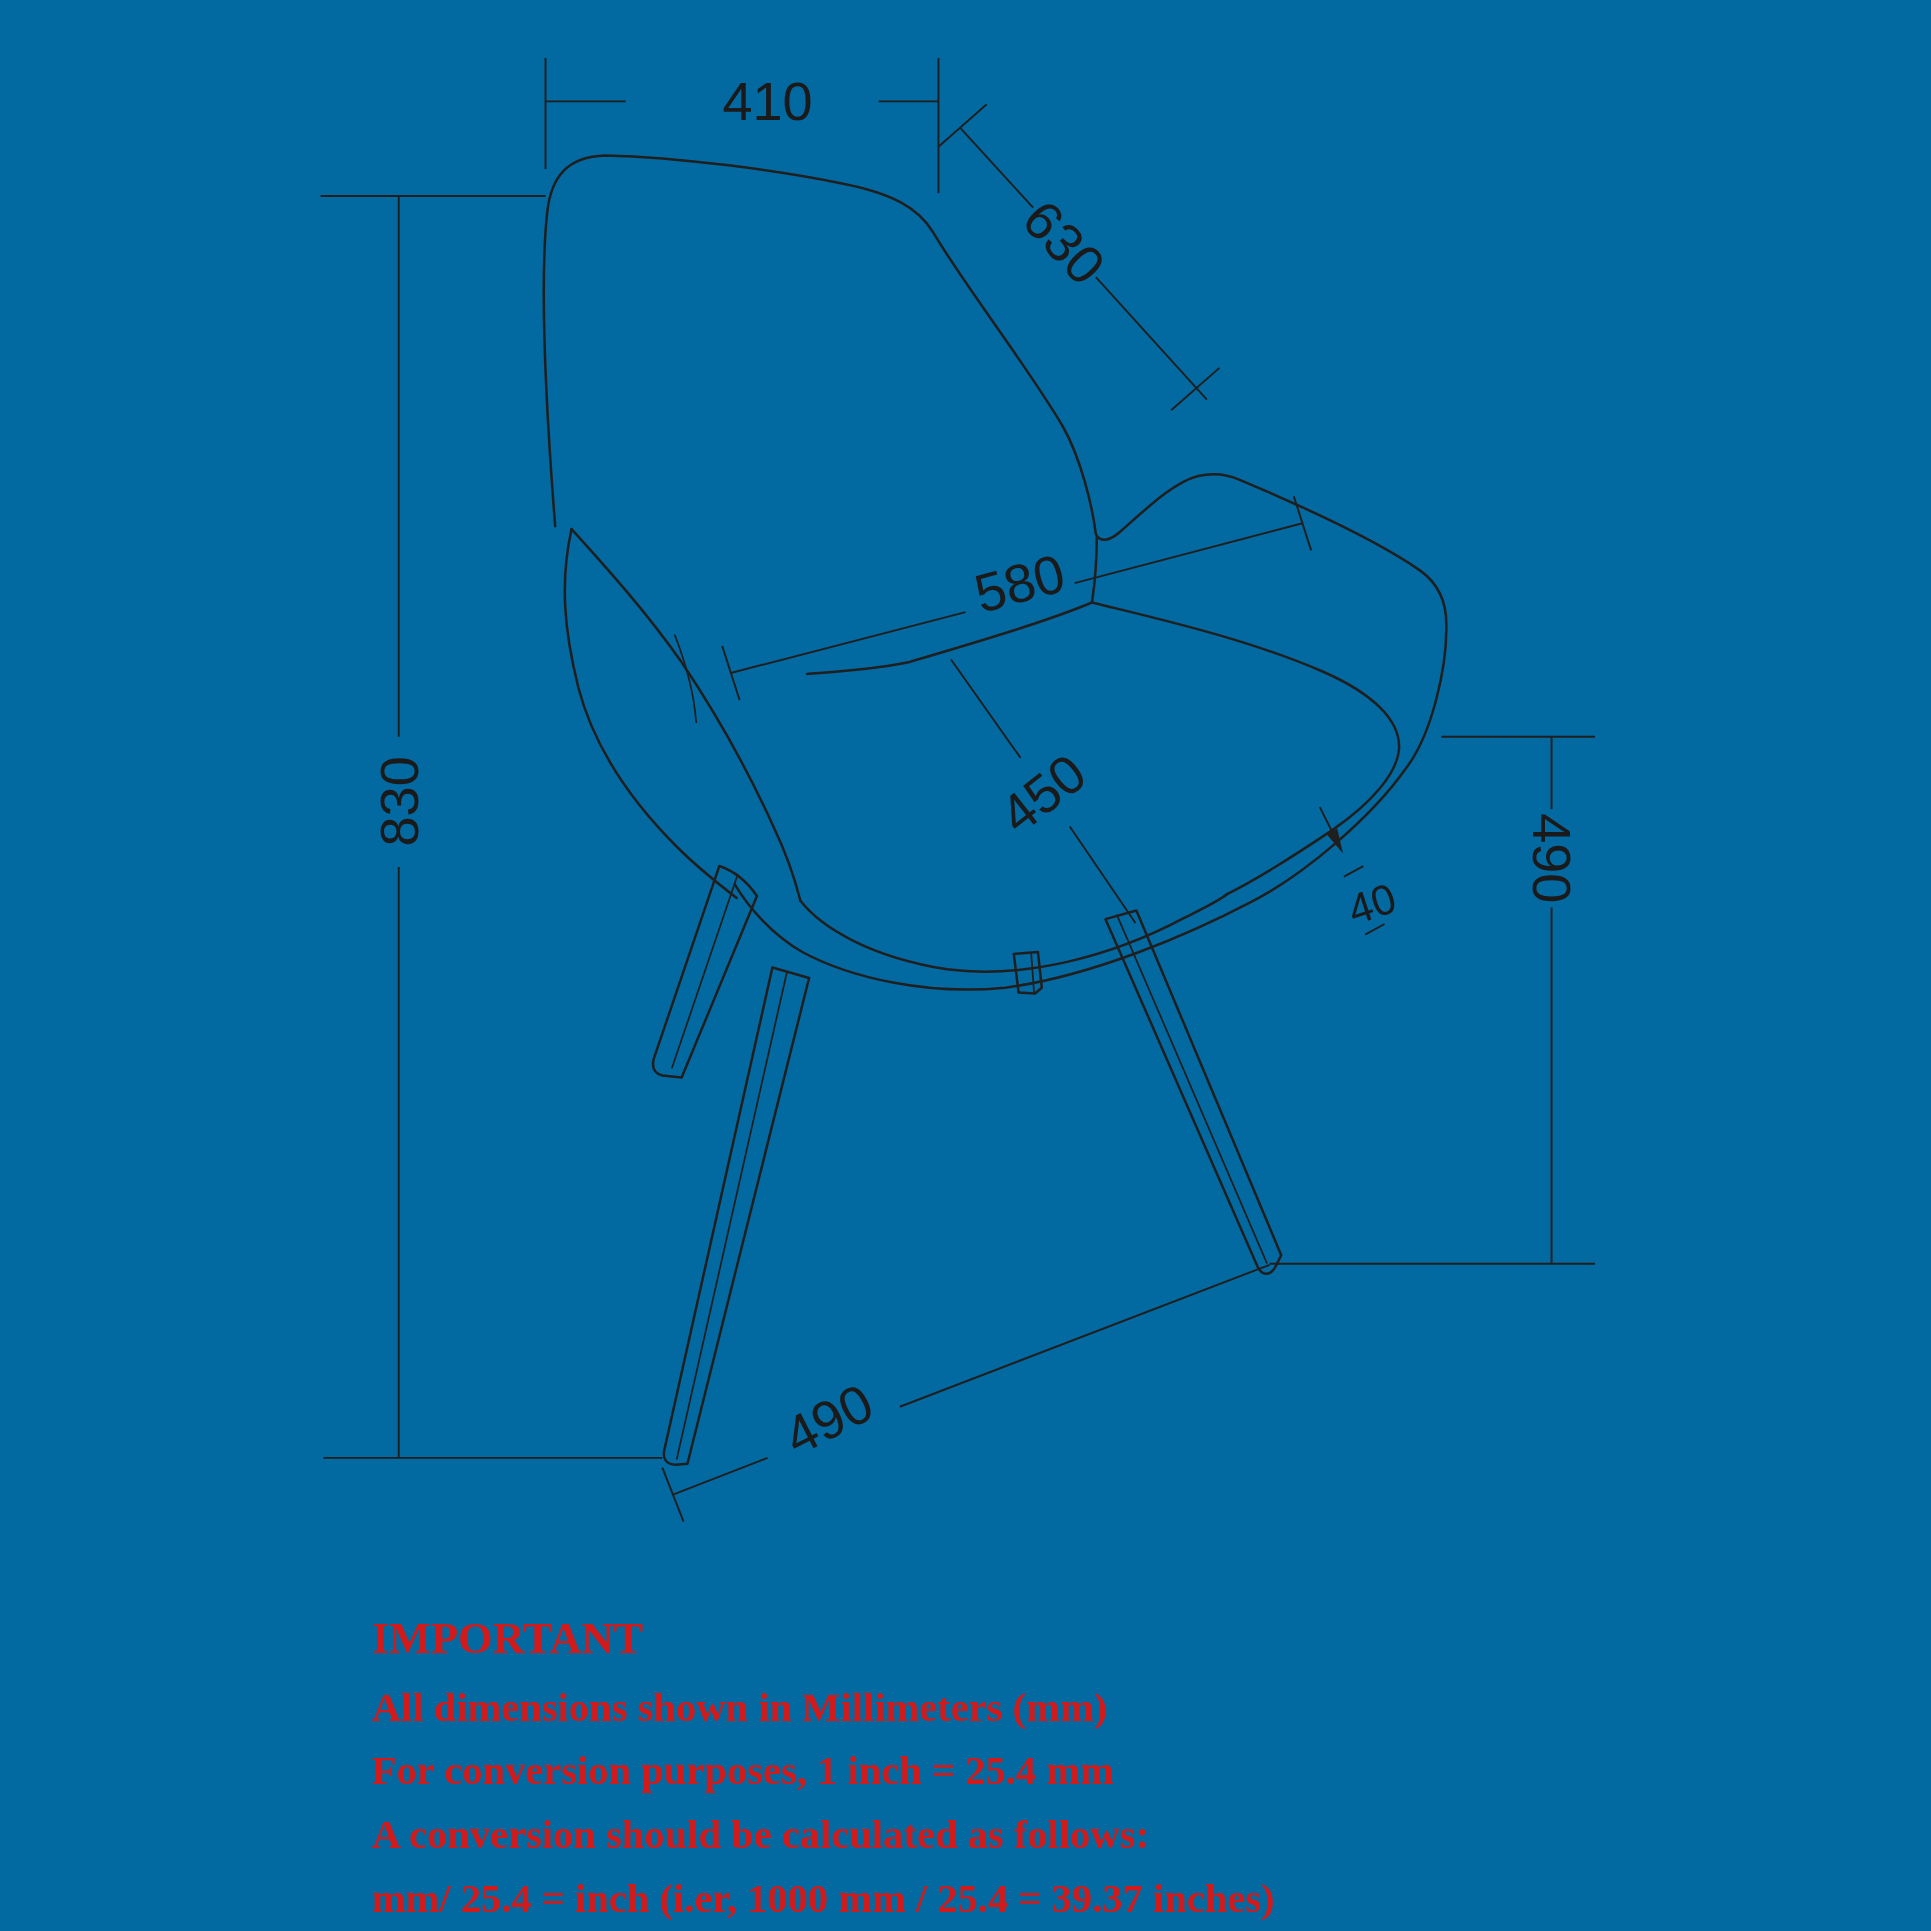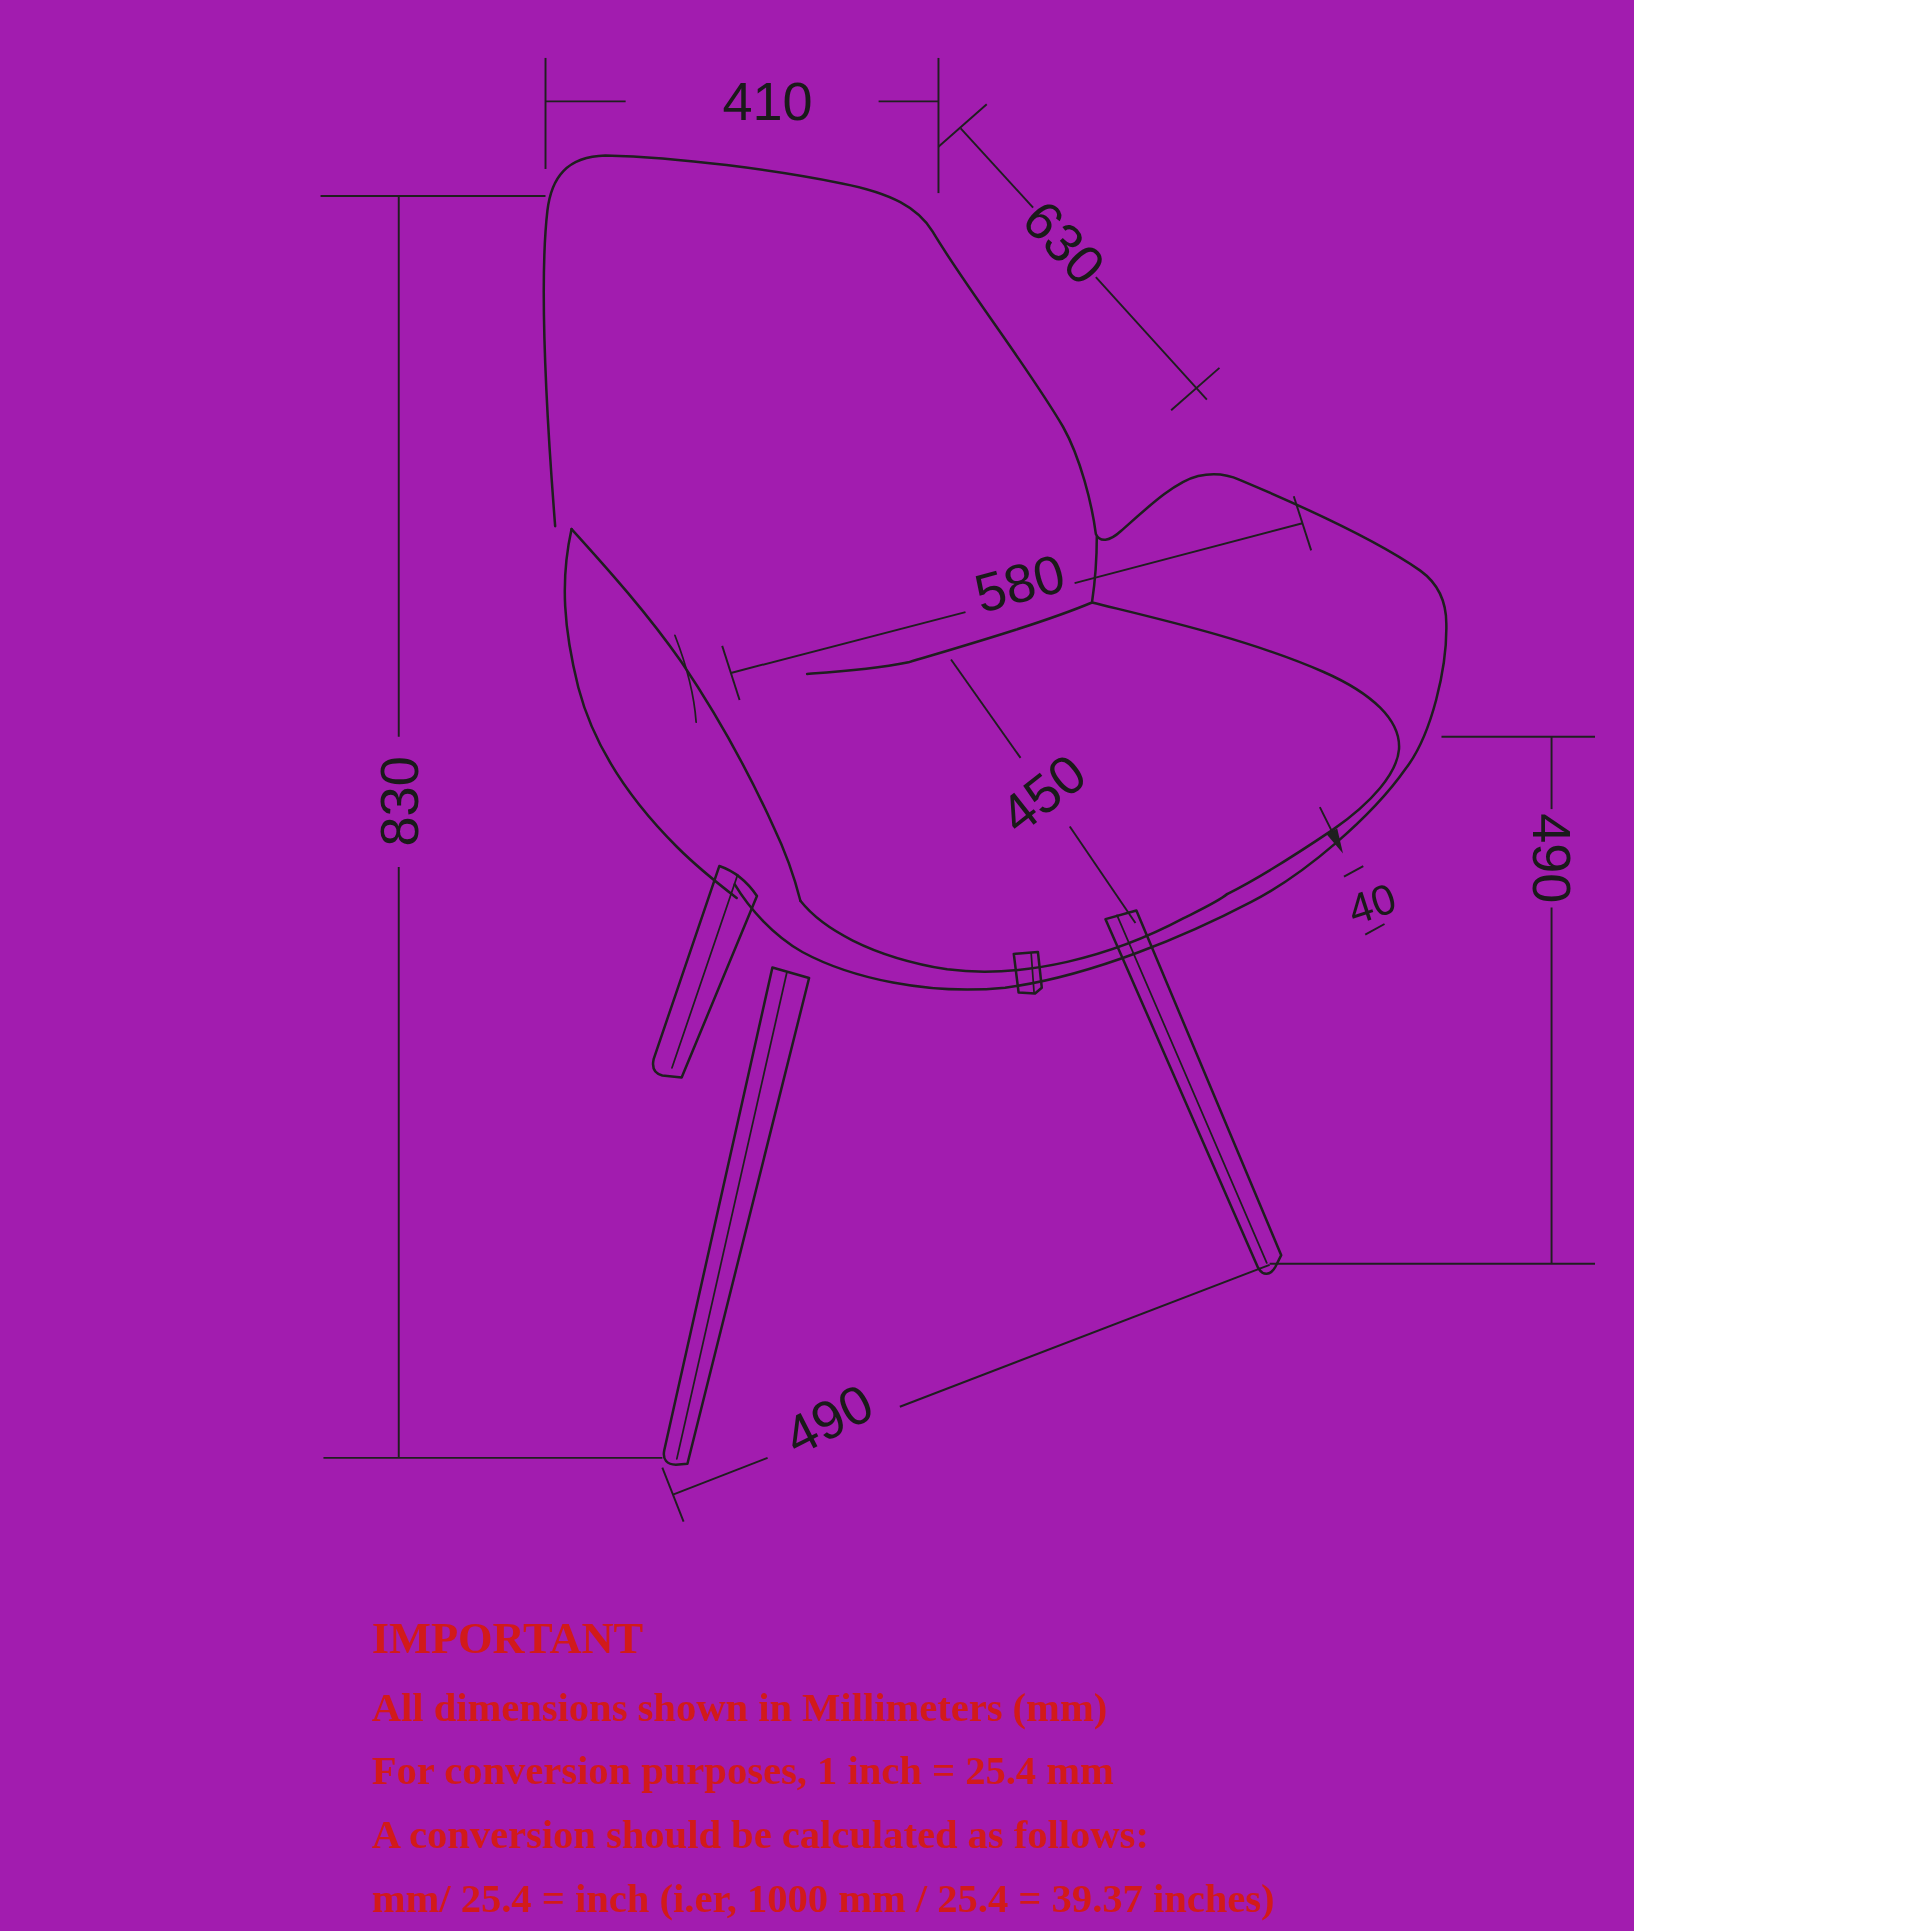--- a/index.html
+++ b/index.html
@@ -1,16 +1,16 @@
 <!DOCTYPE html>
 <html><head>
 <meta charset="utf-8">
 <style>
   html,body{margin:0;padding:0;background:#ffffff;}
-  .stage{position:relative;width:1634px;height:1931px;background:#a21caf;overflow:hidden;text-align:right;}
+  .stage{position:relative;width:1931px;height:1931px;background:#0369a1;overflow:hidden;text-align:right;}
   svg{display:block;}
   .outline{fill:none;stroke:#1f1f1f;stroke-width:2.6;stroke-linecap:round;stroke-linejoin:round;}
   .thin{fill:none;stroke:#1f1f1f;stroke-width:1.8;stroke-linecap:round;}
   .dim{fill:none;stroke:#1f1f1f;stroke-width:2;stroke-linecap:butt;}
   .dimtext{font-family:"Liberation Sans","DejaVu Sans",sans-serif;font-size:56px;fill:#1a1a1a;text-anchor:middle;}
   .dimtext.small{font-size:44px;}
   .noticetext{font-family:"Liberation Serif","DejaVu Serif",serif;font-weight:bold;fill:#d21a1a;}
   .arrowhead{fill:#1f1f1f;stroke:none;}
 </style>
 </head>

